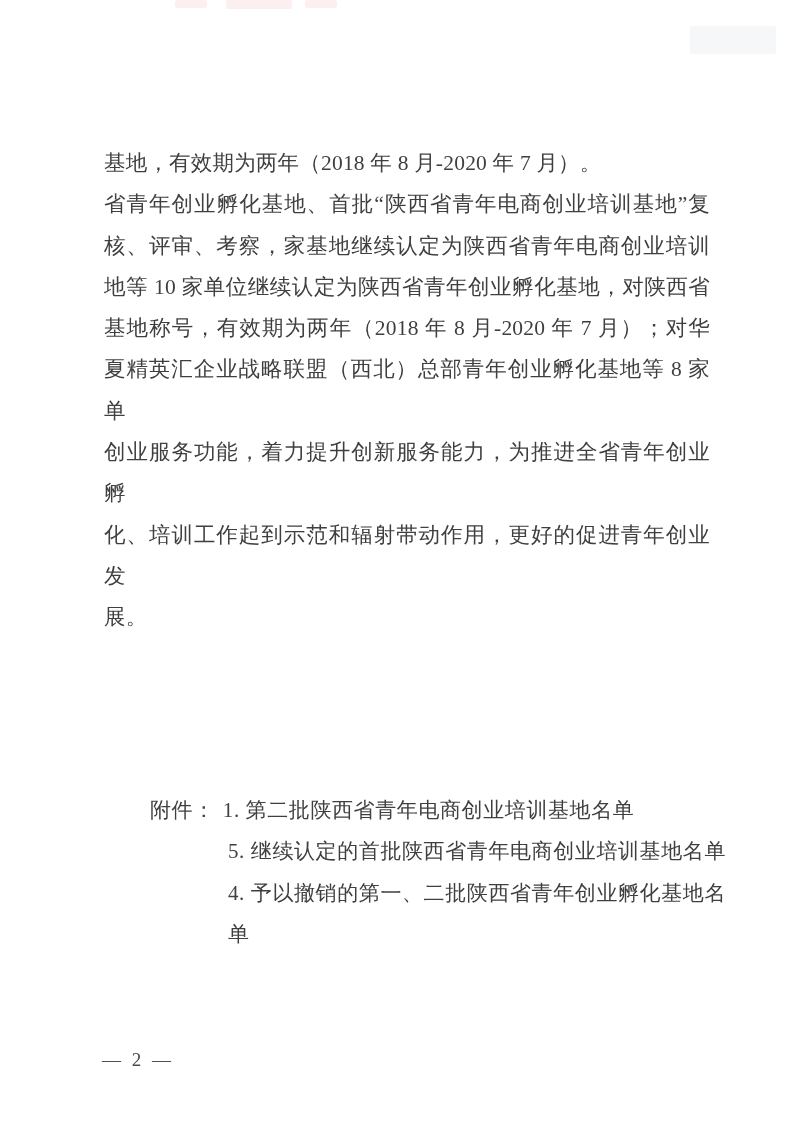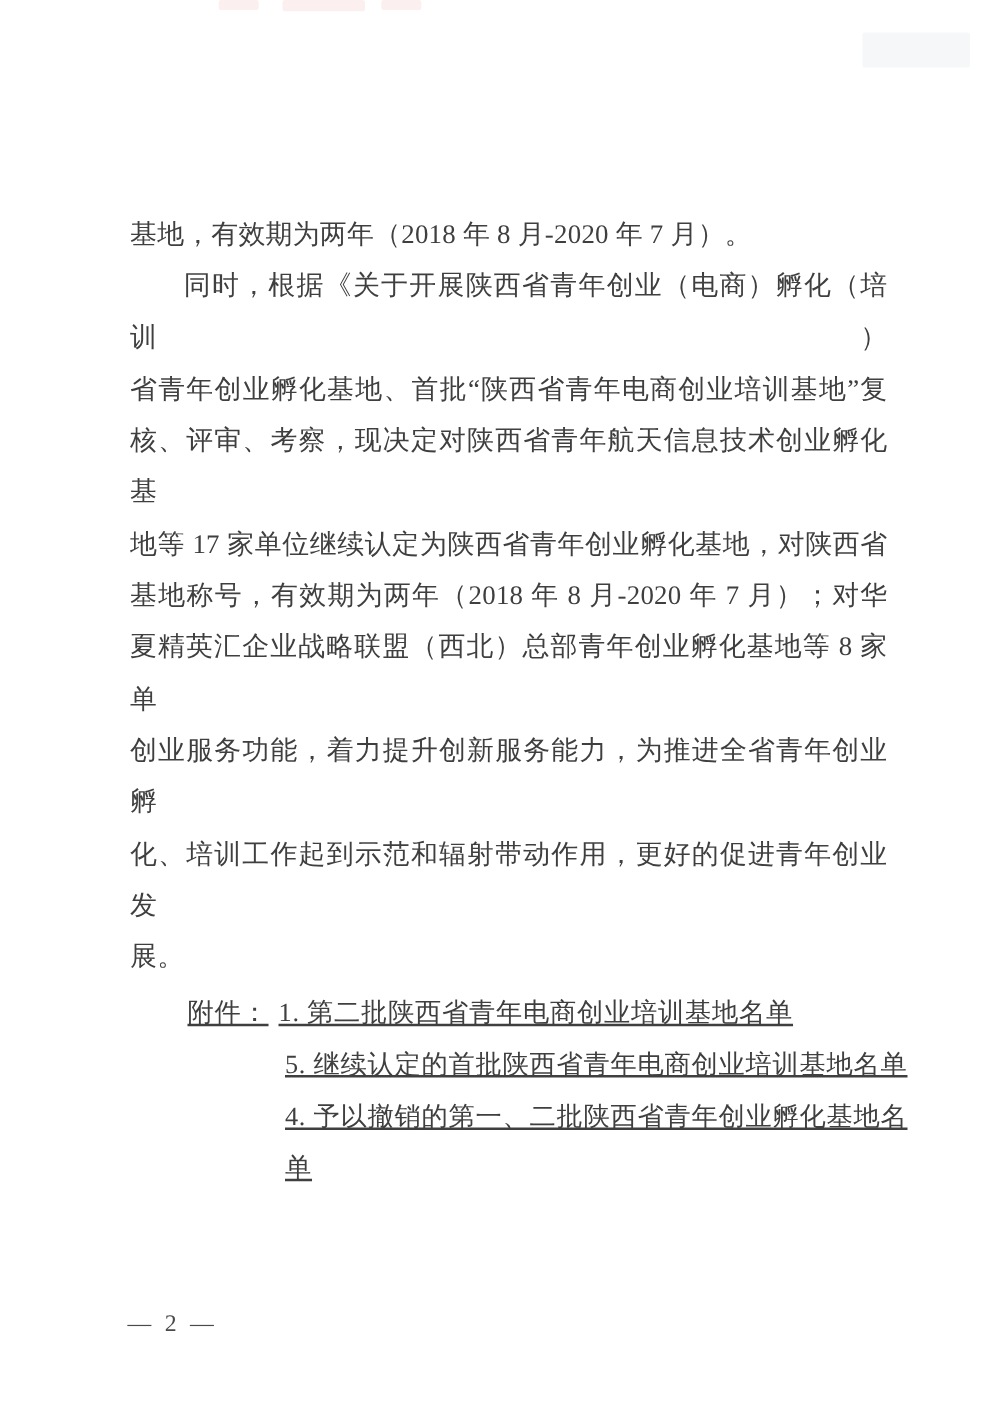--- a/index.html
+++ b/index.html
@@ -27,21 +27,20 @@
 
   
   .doc-body {
     position: absolute;
     left: 104px;
     top: 143px;
     width: 606px;
     font-size: 21.5px;
     line-height: 41.3px;
     letter-spacing: 0.2px;
-    margin-top: 24px;
   }
   .line {
     text-align: left;
     white-space: normal;
   }
   .line.fill {
     text-align: justify;
     text-align-last: justify;
   }
   .line.indent {
@@ -50,21 +49,20 @@
 
   
   .attachments {
     position: absolute;
     left: 150px;
     top: 790px;
     width: 590px;
     font-size: 21px;
     line-height: 41.3px;
     letter-spacing: 0.6px;
-    text-decoration: underline;
   }
   .att-row { text-align: left; }
   .att-row.cont { padding-left: 78px; }
   .att-label { margin-right: 8px; }
 
   
   .page-num {
     position: absolute;
     left: 102px;
     top: 1049px;
@@ -78,24 +76,23 @@
 
 <div class="page">
 
   <div class="artifact pink" style="left:175px; top:0; width:32px; height:8px;"></div>
   <div class="artifact pink" style="left:226px; top:0; width:66px; height:9px;"></div>
   <div class="artifact pink" style="left:305px; top:0; width:32px; height:8px;"></div>
   <div class="artifact gray" style="left:690px; top:26px; width:86px; height:28px;"></div>
 
   <div class="doc-body">
       <div class="line">基地，有效期为两年（2018 年 8 月-2020 年 7 月）。</div>
-      <div class="line indent fill">同时，根据《关于开展陕西省青年创业（电商）孵化（培训）</div>
       <div class="line fill">省青年创业孵化基地、首批“陕西省青年电商创业培训基地”复</div>
-      <div class="line fill">核、评审、考察，现决定对陕西省青年航天信息技术创业孵化基</div>
-      <div class="line fill">地等 17 家单位继续认定为陕西省青年创业孵化基地，对陕西省</div>
+      <div class="line fill">核、评审、考察，家基地继续认定为陕西省青年电商创业培训</div>
+      <div class="line fill">地等 10 家单位继续认定为陕西省青年创业孵化基地，对陕西省</div>
       <div class="line fill">基地称号，有效期为两年（2018 年 8 月-2020 年 7 月）；对华</div>
       <div class="line fill">夏精英汇企业战略联盟（西北）总部青年创业孵化基地等 8 家单</div>
       <div class="line fill">创业服务功能，着力提升创新服务能力，为推进全省青年创业孵</div>
       <div class="line fill">化、培训工作起到示范和辐射带动作用，更好的促进青年创业发</div>
       <div class="line">展。</div>
     </div>
 
   <div class="attachments">
       <div class="att-row"><span class="att-label">附件：</span><span>1. 第二批陕西省青年电商创业培训基地名单</span></div>
       <div class="att-row cont"><span>5. 继续认定的首批陕西省青年电商创业培训基地名单</span></div>

